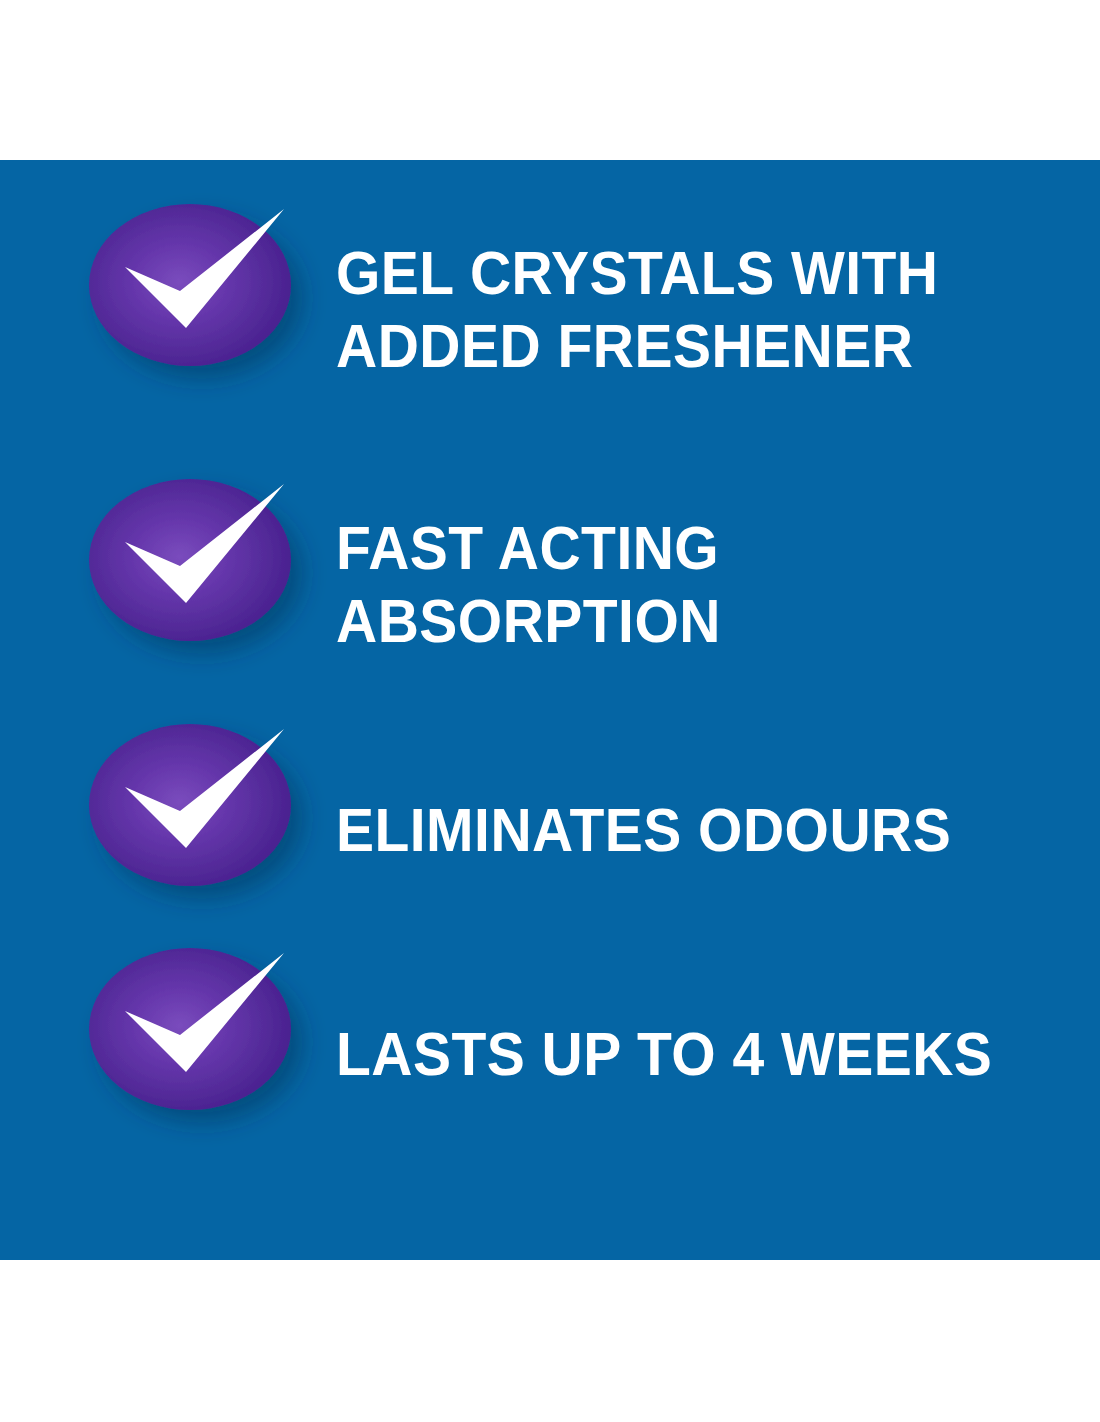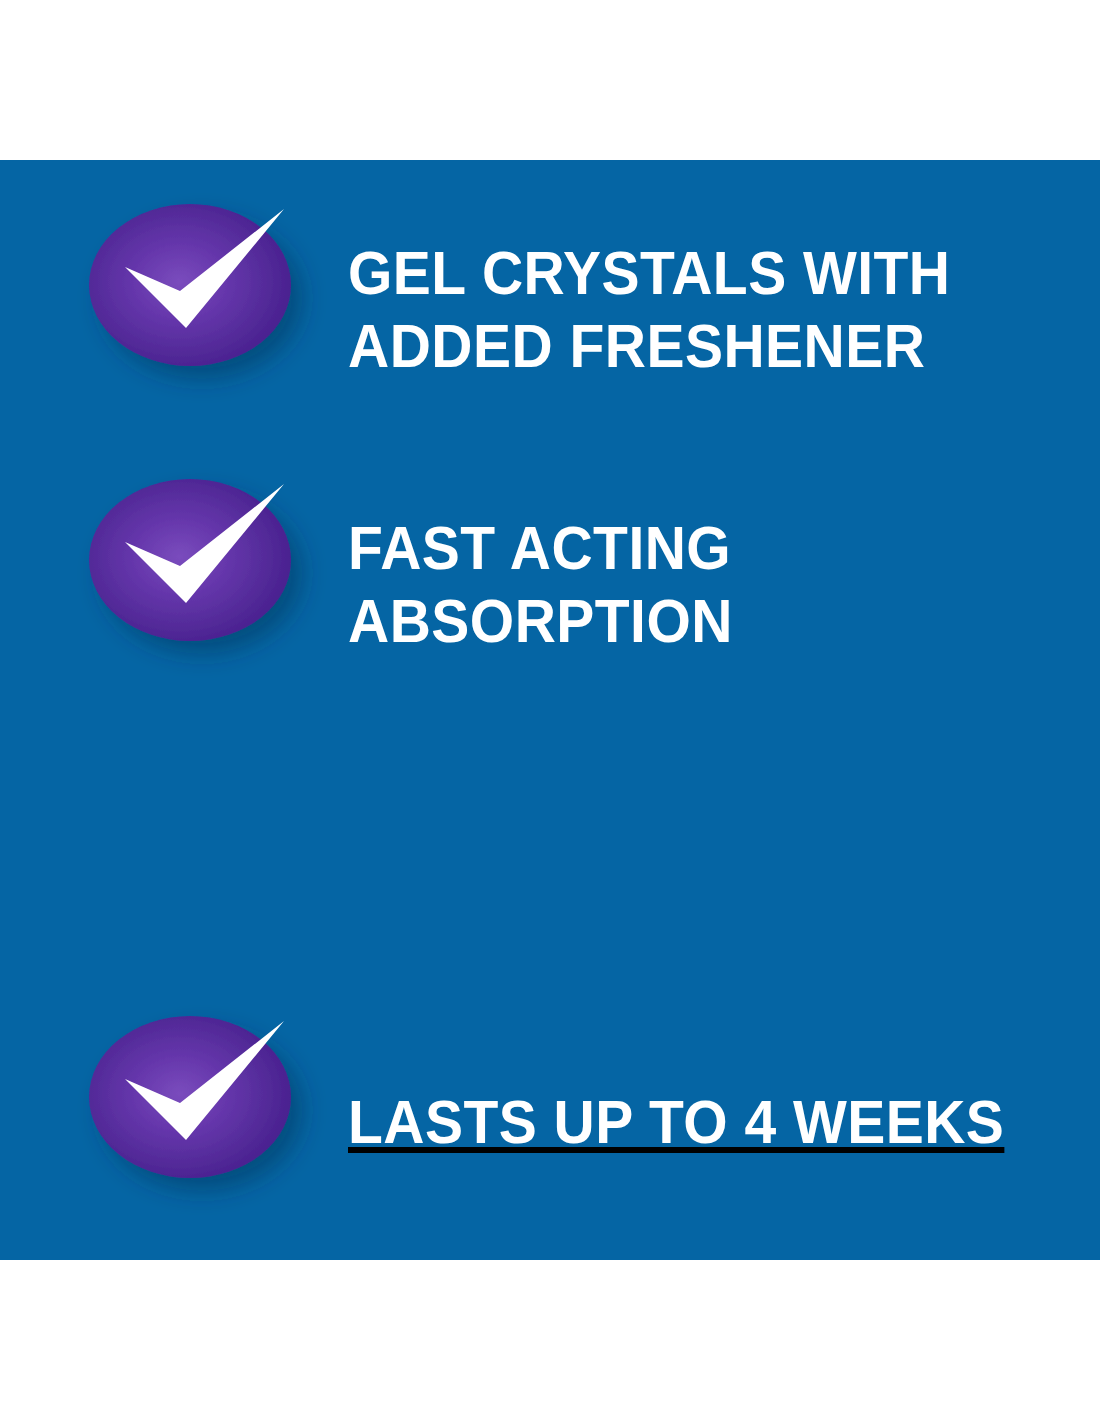--- a/index.html
+++ b/index.html
@@ -34,26 +34,25 @@
     background: #0565a4;
   }
 
   
   .benefit-row {
     position: absolute;
     left: 0;
     width: 1100px;
     display: flex;
     align-items: center;
-    gap: 12px;
   }
   .benefit-row.r0 { top: 0px;   height: 300px; }
   .benefit-row.r1 { top: 300px; height: 250px; justify-content: flex-end; }
   .benefit-row.r2 { top: 550px; height: 240px; }
-  .benefit-row.r3 { top: 832px; height: 260px; text-decoration: underline; }
+  .benefit-row.r3 { top: 764px; height: 260px; }
 
   
   .check-badge {
     position: relative;
     flex: 0 0 auto;
     width: 230px;
     height: 230px;
     margin-left: 88px;
   }
   .check-badge svg {
@@ -127,20 +126,40 @@
             </filter>
           </defs>
           <ellipse cx="102" cy="90" rx="101" ry="81" fill="url(#pg1)" filter="url(#sh1)"></ellipse>
           <path d="M 196 14 L 98 133 L 37 72 L 92 96 Z" fill="#ffffff"></path>
         </svg>
       </div>
       <div class="benefit-text two-line" style="color: rgb(255, 255, 255);">FAST ACTING
 ABSORPTION</div>
     </div>
 
+    <div class="benefit-row r2">
+      <div class="check-badge">
+        <svg viewBox="0 0 230 230" xmlns="http://www.w3.org/2000/svg" aria-hidden="true">
+          <defs>
+            <radialGradient id="pg2" cx="45%" cy="48%" r="62%">
+              <stop offset="0%" stop-color="#7a4cbd"></stop>
+              <stop offset="38%" stop-color="#6536ab"></stop>
+              <stop offset="72%" stop-color="#522a98"></stop>
+              <stop offset="100%" stop-color="#45198b"></stop>
+            </radialGradient>
+            <filter id="sh2" x="-40%" y="-40%" width="190%" height="190%">
+              <feDropShadow dx="12" dy="13" stdDeviation="11" flood-color="#032f4e" flood-opacity="0.42"></feDropShadow>
+            </filter>
+          </defs>
+          <ellipse cx="102" cy="90" rx="101" ry="81" fill="url(#pg2)" filter="url(#sh2)"></ellipse>
+          <path d="M 196 14 L 98 133 L 37 72 L 92 96 Z" fill="#ffffff"></path>
+        </svg>
+      </div>
+      <div class="benefit-text one-line" style="color: rgb(255, 255, 255);">ELIMINATES ODOURS</div>
+    </div>
 
     <div class="benefit-row r3">
       <div class="check-badge">
         <svg viewBox="0 0 230 230" xmlns="http://www.w3.org/2000/svg" aria-hidden="true">
           <defs>
             <radialGradient id="pg3" cx="45%" cy="48%" r="62%">
               <stop offset="0%" stop-color="#7a4cbd"></stop>
               <stop offset="38%" stop-color="#6536ab"></stop>
               <stop offset="72%" stop-color="#522a98"></stop>
               <stop offset="100%" stop-color="#45198b"></stop>

